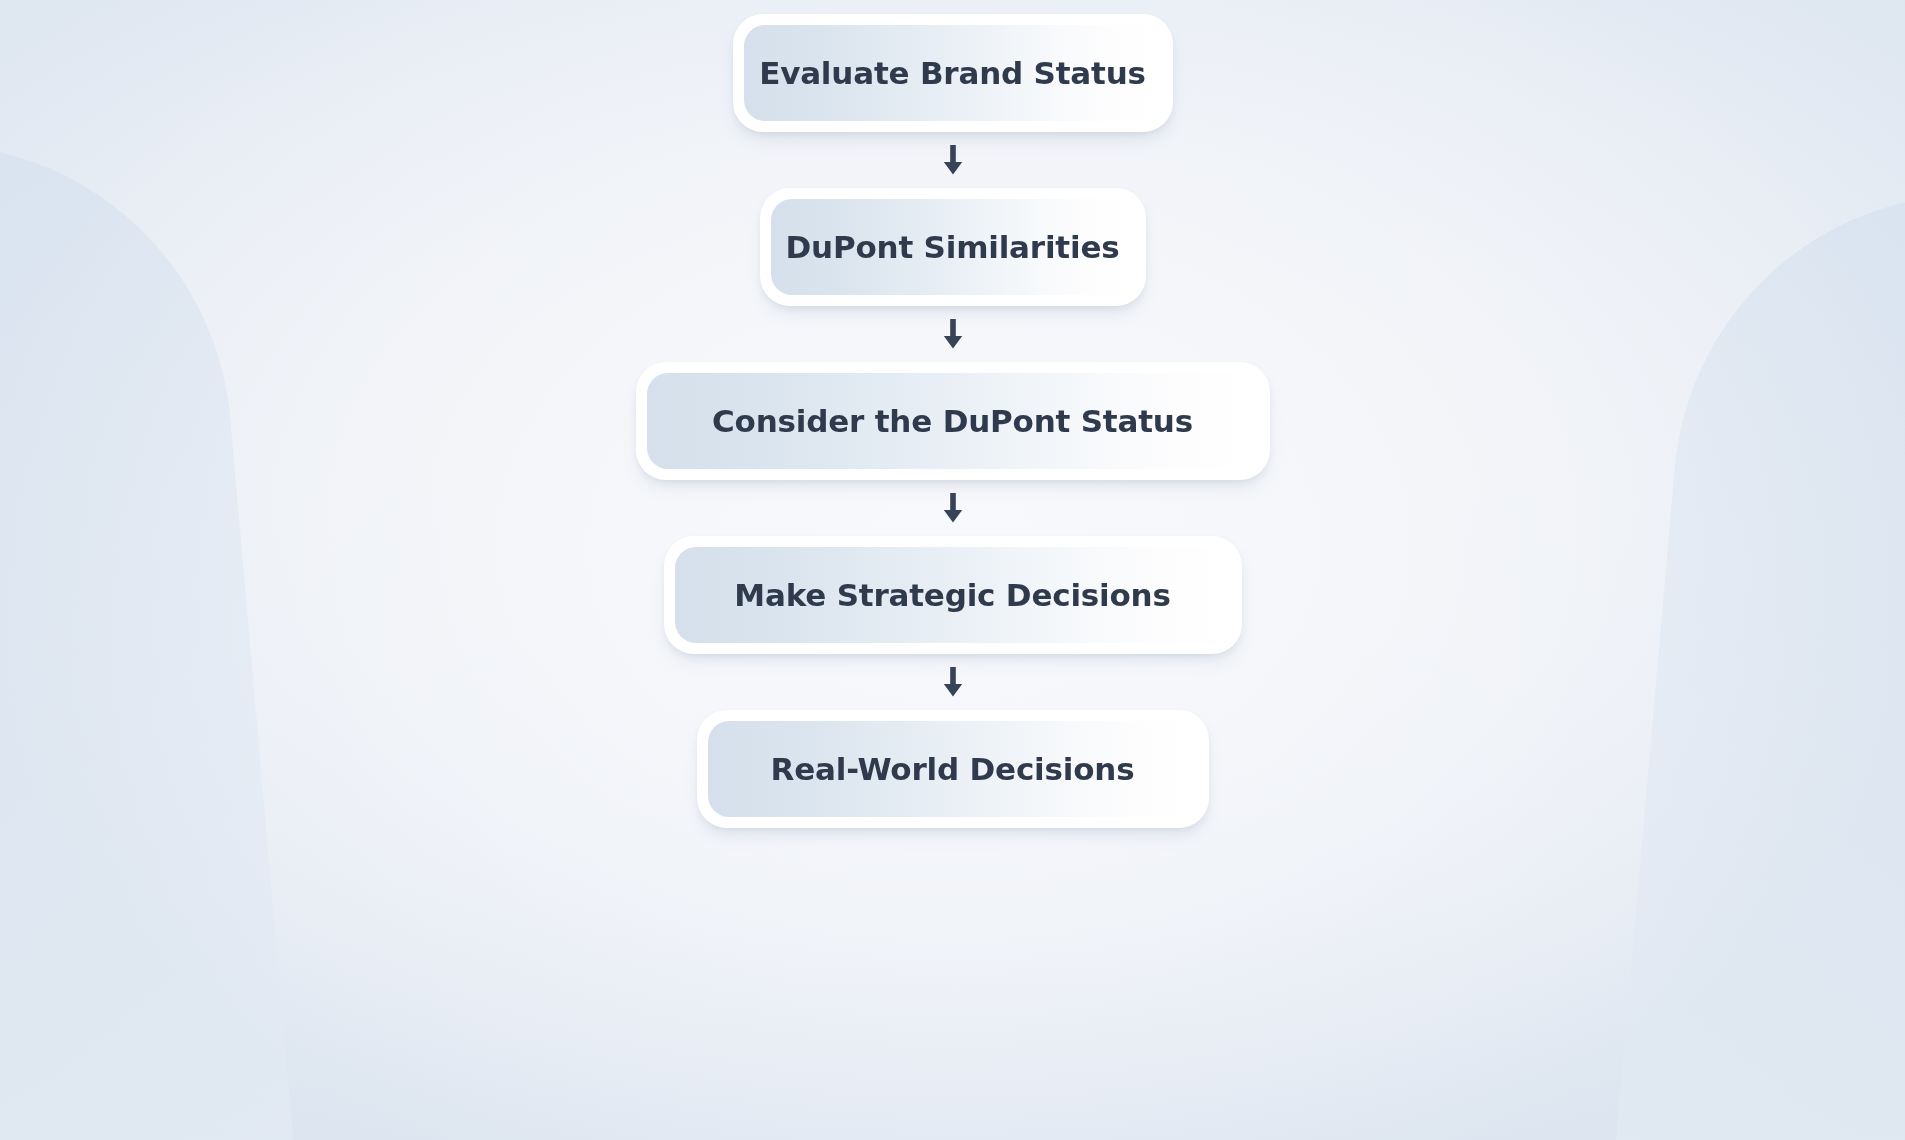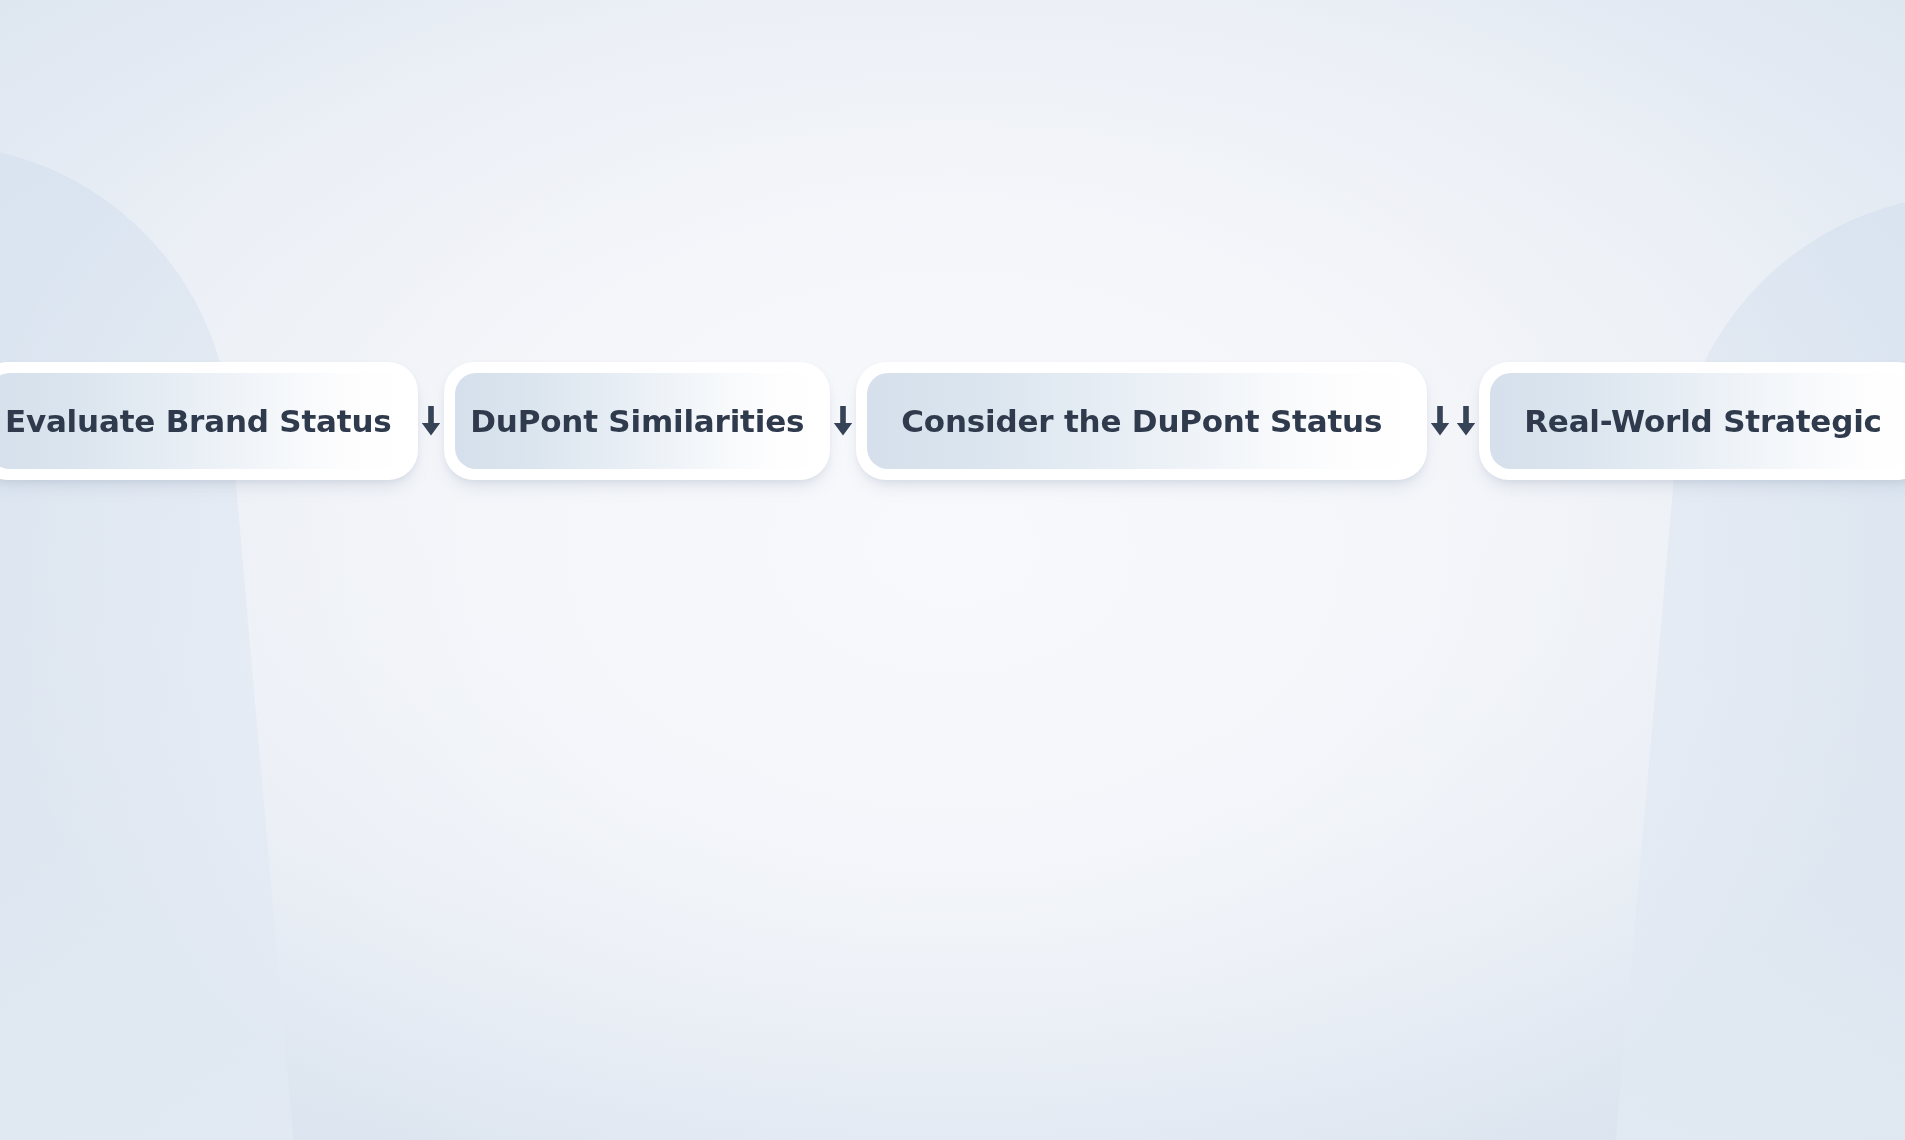--- a/index.html
+++ b/index.html
@@ -66,21 +66,21 @@
         rgba(243,245,250,0.40) 68%,
         rgba(243,245,250,0.0) 100%);
   }
 
   
   #flow {
     position: relative;
     width: 1905px;
     height: 842px;
     display: flex;
-    flex-direction: row;
+    flex-direction: column;
     align-items: center;
     justify-content: center;
   }
 
   .node {
     position: relative;
     box-sizing: border-box;
     background: #ffffff;
     border-radius: 30px;
     padding: 11px;
@@ -174,27 +174,32 @@
         <span class="node-label">Consider the DuPont Status</span>
       </div>
     </div>
 
     <div class="connector">
       <svg class="arrow-icon" viewBox="0 0 26 30" aria-hidden="true">
         <path d="M10.2 0 h5.6 v17.1 h6.4 L13 29.4 3.8 17.1 h6.4 Z" fill="currentColor"></path>
       </svg>
     </div>
 
+    <div class="node w4">
+      <div class="node-inner">
+        <span class="node-label">Make Strategic Decisions</span>
+      </div>
+    </div>
 
     <div class="connector">
       <svg class="arrow-icon" viewBox="0 0 26 30" aria-hidden="true">
         <path d="M10.2 0 h5.6 v17.1 h6.4 L13 29.4 3.8 17.1 h6.4 Z" fill="currentColor"></path>
       </svg>
     </div>
 
     <div class="node w5">
       <div class="node-inner">
-        <span class="node-label">Real-World Strategic</span>
+        <span class="node-label">Real-World Decisions</span>
       </div>
     </div>
 
   </div>
 </div>
 
 </body></html>

